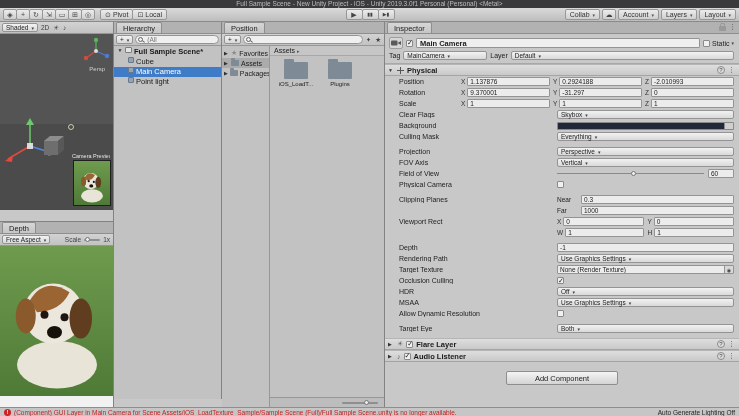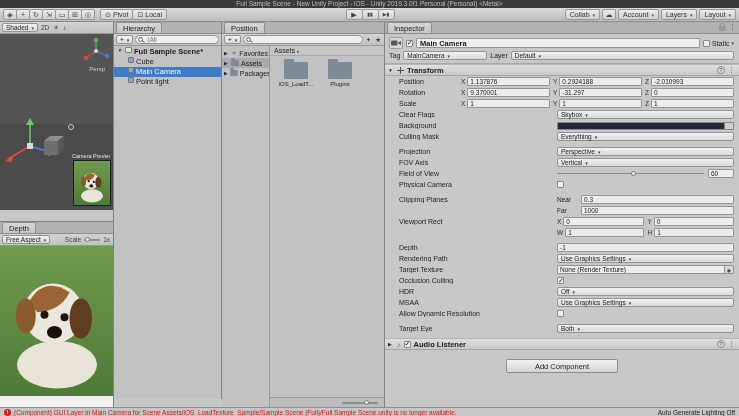--- a/index.html
+++ b/index.html
@@ -462,21 +462,21 @@
           <span class="slbl">Layer</span>
           <div class="dd ddf">
             <span>Default</span>
               <span class="arr">▾</span>
           </div>
         </div>
 
         <div class="chead">
           <span class="fold">▼</span>
           <span class="plusicon"></span>
-          <span class="title">Transform</span>
+          <span class="title">Physical</span>
           <span class="sp"></span>
           <span class="qm">?</span>
           <span class="dots">⋮</span>
         </div>
         <div class="irow">
           <span class="tlbl">Position</span>
           <div class="axg">
               <span class="axl">X</span>
               <div class="fld">
                 <span>1.137876</span>
@@ -717,20 +717,29 @@
           <span class="clbl">Target Eye</span>
           <div class="ctl">
               <div class="dd">
                 <span>Both</span>
                 <span class="arr">▾</span>
               </div>
             </div>
         </div>
         <div class="spacer4"></div>
 
+        <div class="chead">
+          <span class="fold">▶</span>
+          <span style="font-size:7px;color:#666;">☀</span>
+          <span class="cb on"></span>
+          <span class="title">Flare Layer</span>
+          <span class="sp"></span>
+          <span class="qm">?</span>
+          <span class="dots">⋮</span>
+        </div>
 
         <div class="chead">
           <span class="fold">▶</span>
           <span style="font-size:7px;color:#666;">♪</span>
           <span class="cb on"></span>
           <span class="title">Audio Listener</span>
           <span class="sp"></span>
           <span class="qm">?</span>
           <span class="dots">⋮</span>
         </div>

